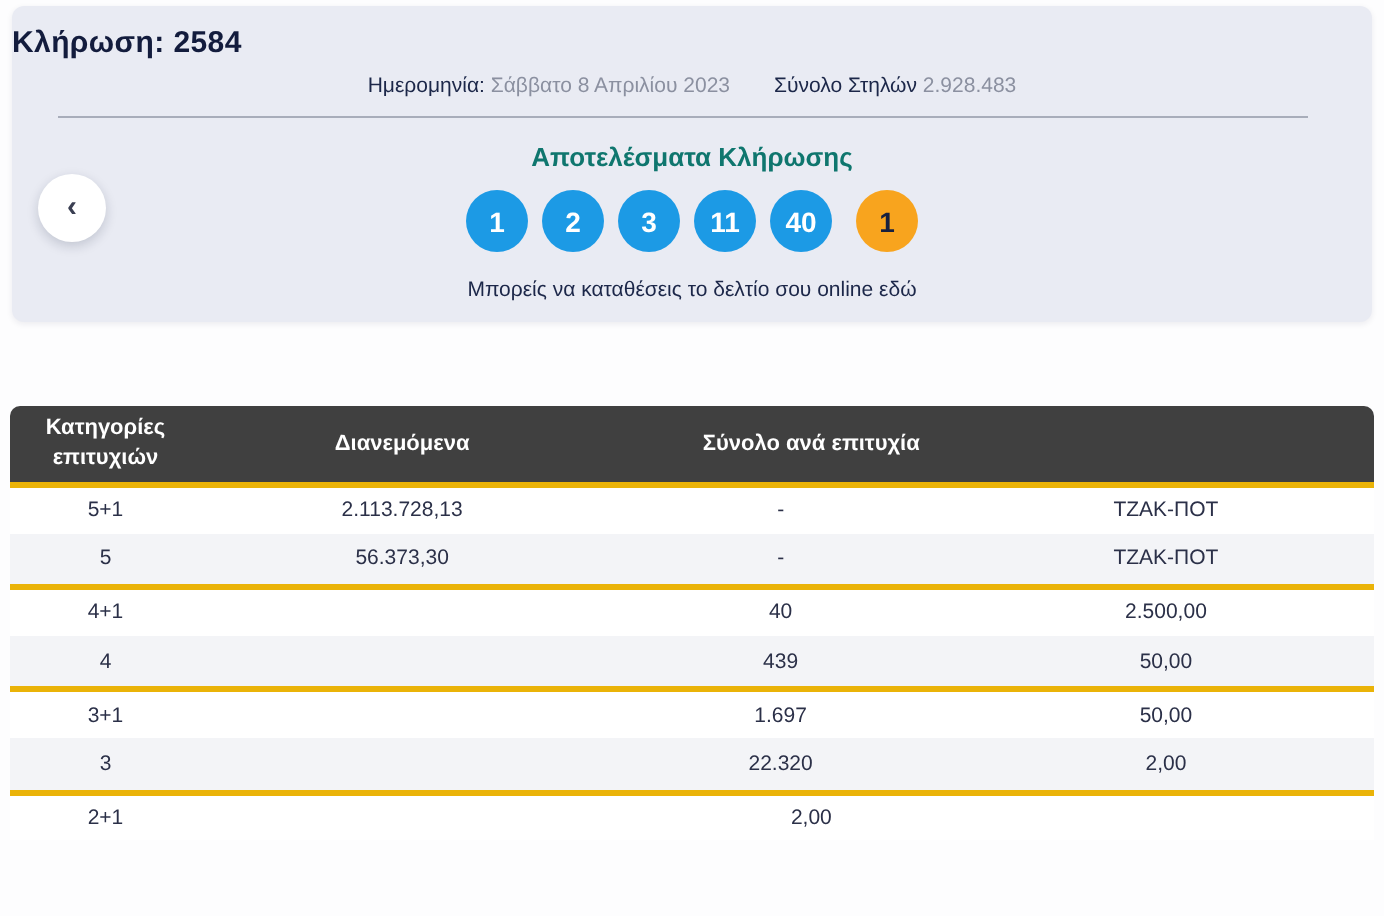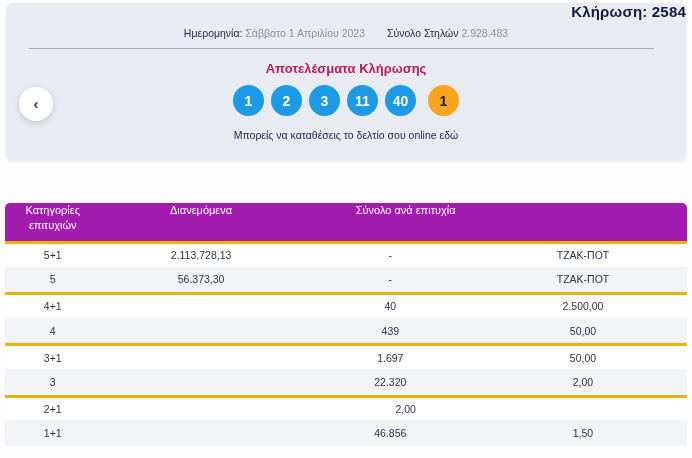--- a/index.html
+++ b/index.html
@@ -13,33 +13,33 @@
 
   
   .card {
     position: relative;
     margin: 3px 6px 0 6px;
     height: 158px;
     background: #e9ebf3;
     border-radius: 6px;
     box-shadow: 0 1px 3px rgba(20,30,60,0.08);
   }
-  .card-head { text-align: right; }
+  .card-head { padding-top: 10px; text-align: left; }
   .draw-title { font-size: 15px; font-weight: bold; color: #131c3d; letter-spacing: .2px; }
   .meta {
     margin-top: 7px;
     display: flex; justify-content: center; gap: 22px;
     font-size: 10.5px;
   }
   .meta b { color: #1c2749; font-weight: normal; }
   .meta span.val { color: #8b90a0; }
   .divider { border-bottom: 1px solid #a8adba; margin: 9px 32px 0 23px; }
 
   .results { position: relative; padding-top: 12px; text-align: center; }
-  .results-heading { font-size: 13px; font-weight: bold; color: #be185d; }
+  .results-heading { font-size: 13px; font-weight: bold; color: #0f766e; }
   .balls {
     margin-top: 9px;
     display: flex; justify-content: center; align-items: center; gap: 7px;
   }
   .ball {
     width: 31px; height: 31px; border-radius: 50%;
     display: flex; align-items: center; justify-content: center;
     font-size: 14px; font-weight: bold;
   }
   .ball-blue { background: #1c9ae5; color: #ffffff; }
@@ -60,23 +60,23 @@
     font-weight: bold; transform: translateY(-1px);
   }
 
   
   .table {
     margin: 42px 5px 0 5px;
     border-radius: 5px 5px 0 0;
     overflow: hidden;
   }
   .thead {
-    display: flex; align-items: flex-start;
-    background: #a21caf; color: #ffffff;
-    font-weight: normal; font-size: 11px;
+    display: flex; align-items: center;
+    background: #404040; color: #ffffff;
+    font-weight: bold; font-size: 11px;
     height: 38px; line-height: 1.35;
   }
   .cell { text-align: center; padding: 0 6px; }
   .c0 { width: 14%; }
   .c1 { width: 29.5%; }
   .c2 { width: 26%; }
   .c3 { width: 30.5%; }
   .trow {
     display: flex; align-items: center;
     height: 25.6px;
@@ -91,21 +91,21 @@
 
 <div class="card">
   <div class="card-head">
     <div class="draw-title">
       <span>Κλήρωση:</span>
       <span>2584</span>
     </div>
     <div class="meta">
       <div>
         <b>Ημερομηνία:</b>
-        <span class="val">Σάββατο 1 Απριλίου 2023</span>
+        <span class="val">Σάββατο 8 Απριλίου 2023</span>
       </div>
       <div>
         <b>Σύνολο Στηλών</b>
         <span class="val">2.928.483</span>
       </div>
     </div>
   </div>
 
   <div class="divider"></div>
 
@@ -173,20 +173,14 @@
         <div class="cell c0">3</div>
         <div class="cell c1"></div>
         <div class="cell c2">22.320</div>
         <div class="cell c3">2,00</div>
       </div>
       <div class="trow">
         <div class="cell c0">2+1</div>
         <div class="cell c1"></div>
         <div class="cell c3">2,00</div>
       </div>
-      <div class="trow alt">
-        <div class="cell c0">1+1</div>
-        <div class="cell c1"></div>
-        <div class="cell c2">46.856</div>
-        <div class="cell c3">1,50</div>
-      </div>
     </div>
 </div>
 
 </body></html>

